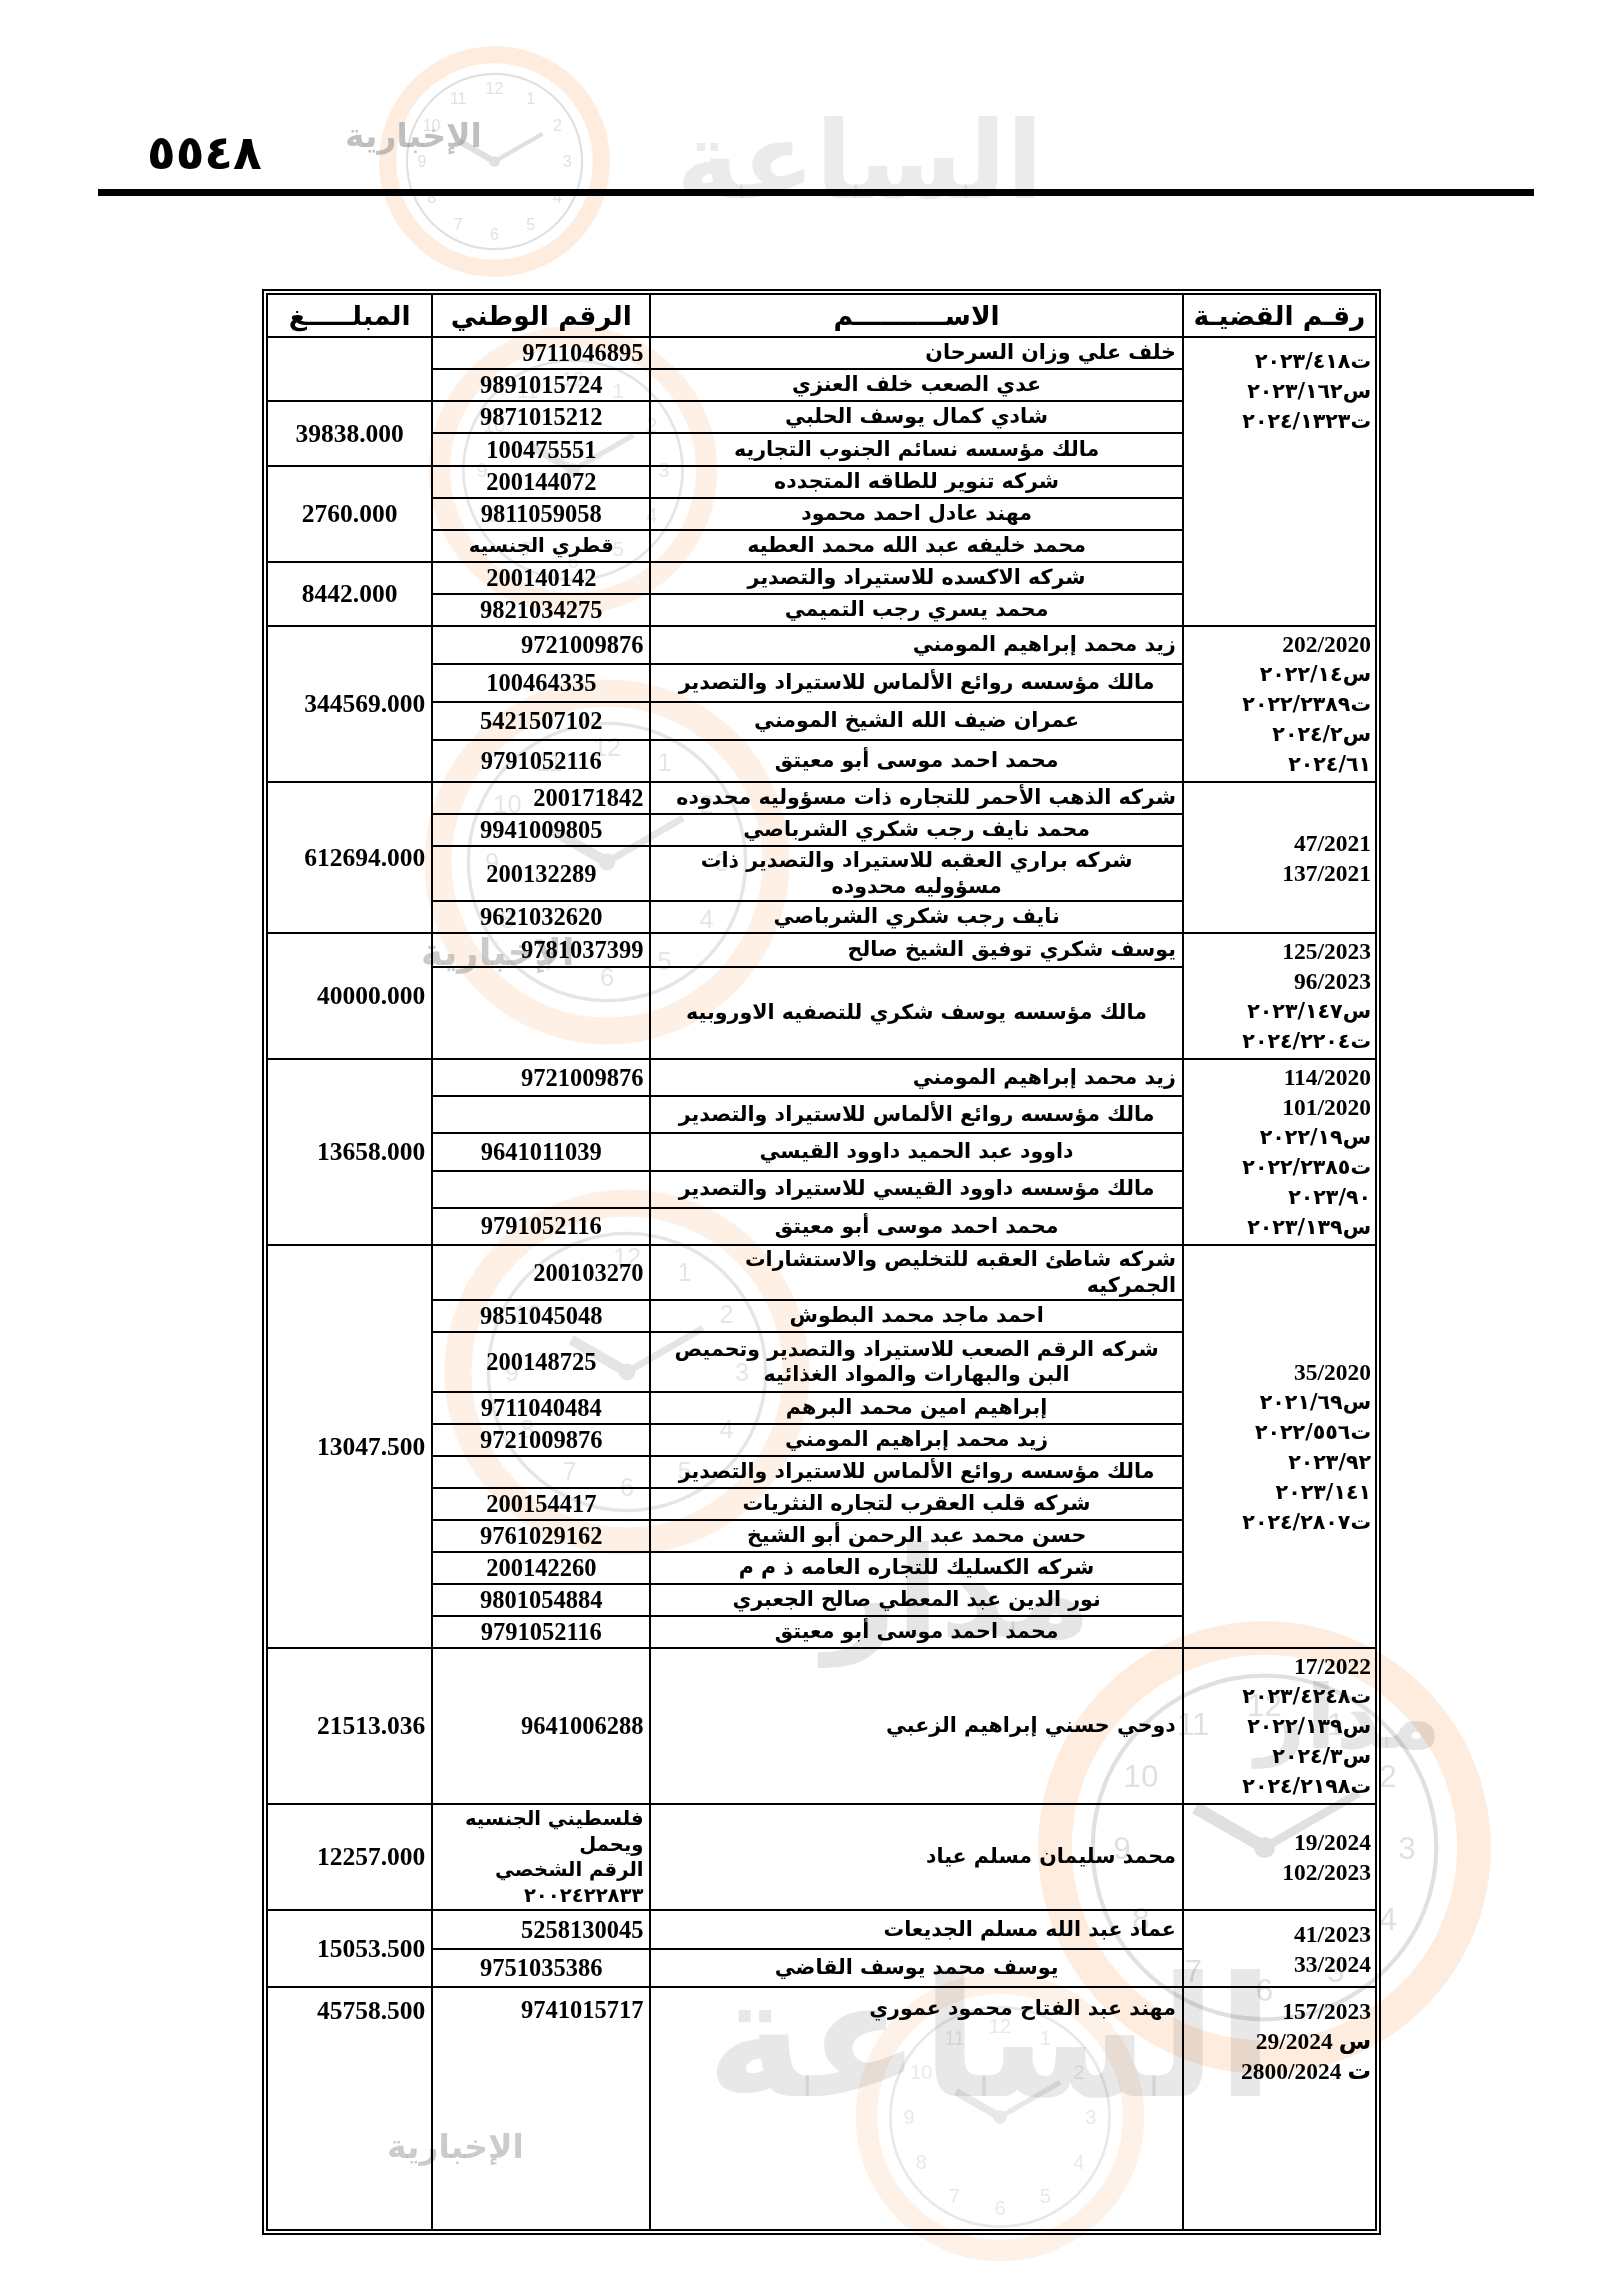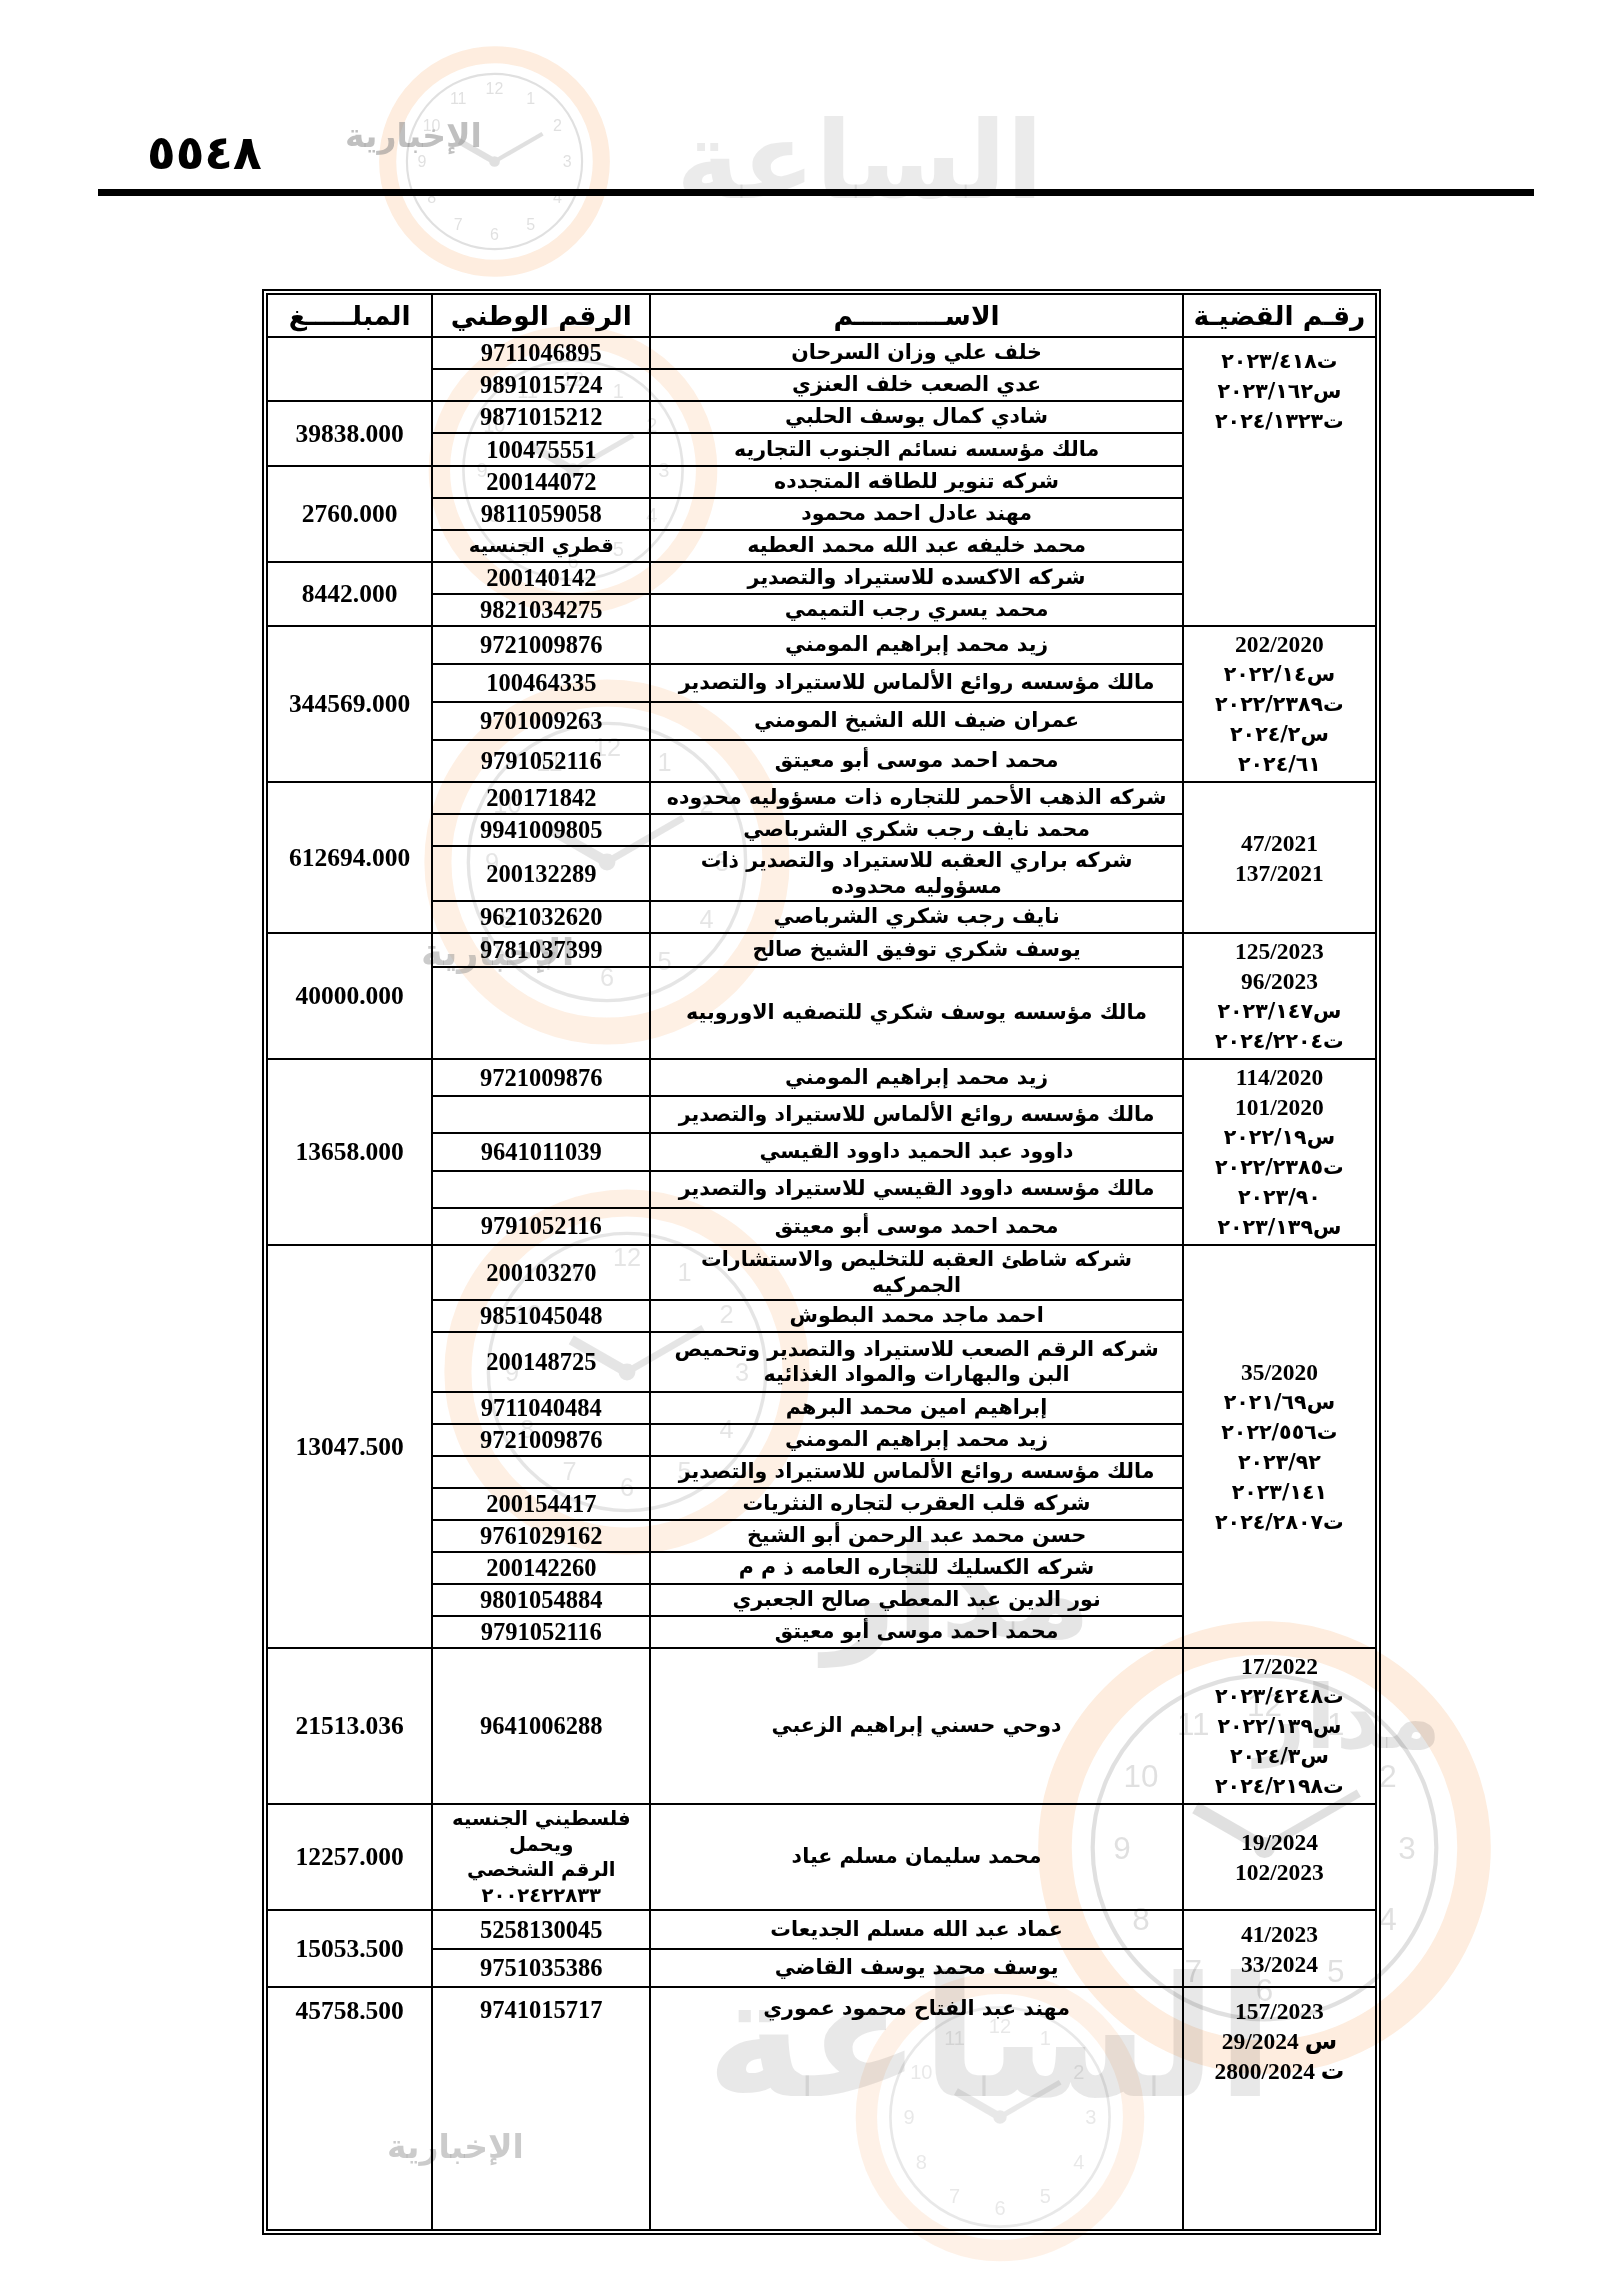--- a/index.html
+++ b/index.html
@@ -40,21 +40,21 @@
     position:absolute;left:262px;top:289px;width:1111px;
     border:2px solid #000;padding:2px;background:transparent;z-index:2;
   }
   table{border-collapse:collapse;width:100%;table-layout:fixed;background:transparent;}
   th,td{border:2px solid #000;text-align:center;vertical-align:middle;
         padding:1px 5.9px;background:transparent;overflow:hidden;}
   thead th{
     font:bold 26.5px "DejaVu Sans",sans-serif;height:39px;
     border-bottom:2.9px solid #000;
   }
-  tr.sec-start td{border-top:2.9px solid #000;}
+  tr.sec-start td{border-top:2.9px solid #000;text-align:right;}
   .name-cell{font:bold 20.6px "DejaVu Sans",sans-serif;line-height:25.5px;}
   .nat-num{font:bold 24.5px "Liberation Serif","DejaVu Serif",serif;}
   .nat-ar{font:bold 19.6px "DejaVu Sans",sans-serif;line-height:25.5px;}
   .amount-cell{font:bold 25.5px "Liberation Serif","DejaVu Serif",serif;}
   .case-cell{padding:2px 3.9px;}
   .case-cell.top{vertical-align:top;padding-top:7.8px;}
   .case-lat{font:bold 23.5px "Liberation Serif","DejaVu Sans",serif;line-height:30px;}
   .case-ar{font:bold 20.6px "DejaVu Sans",sans-serif;line-height:30px;}
   tr.row-top td{vertical-align:top;padding-top:7.8px;}
   
@@ -265,21 +265,21 @@
             <td class="name-cell">زيد محمد إبراهيم المومني</td>
             <td class="nat-num">9721009876</td>
             <td class="amount-cell" rowspan="4">344569.000</td>
           </tr>
           <tr style="height: 35px;">
             <td class="name-cell">مالك مؤسسه روائع الألماس للاستيراد والتصدير</td>
             <td class="nat-num">100464335</td>
           </tr>
           <tr style="height: 35px;">
             <td class="name-cell">عمران ضيف الله الشيخ المومني</td>
-            <td class="nat-num">9701009263</td>
+            <td class="nat-num">5421507102</td>
           </tr>
           <tr style="height: 39px;">
             <td class="name-cell">محمد احمد موسى أبو معيتق</td>
             <td class="nat-num">9791052116</td>
           </tr>
           <tr class="sec-start" style="height: 32px;">
             <td class="case-cell" rowspan="4">
               <div class="case-lat">47/2021</div>
               <div class="case-lat">137/2021</div>
             </td>

